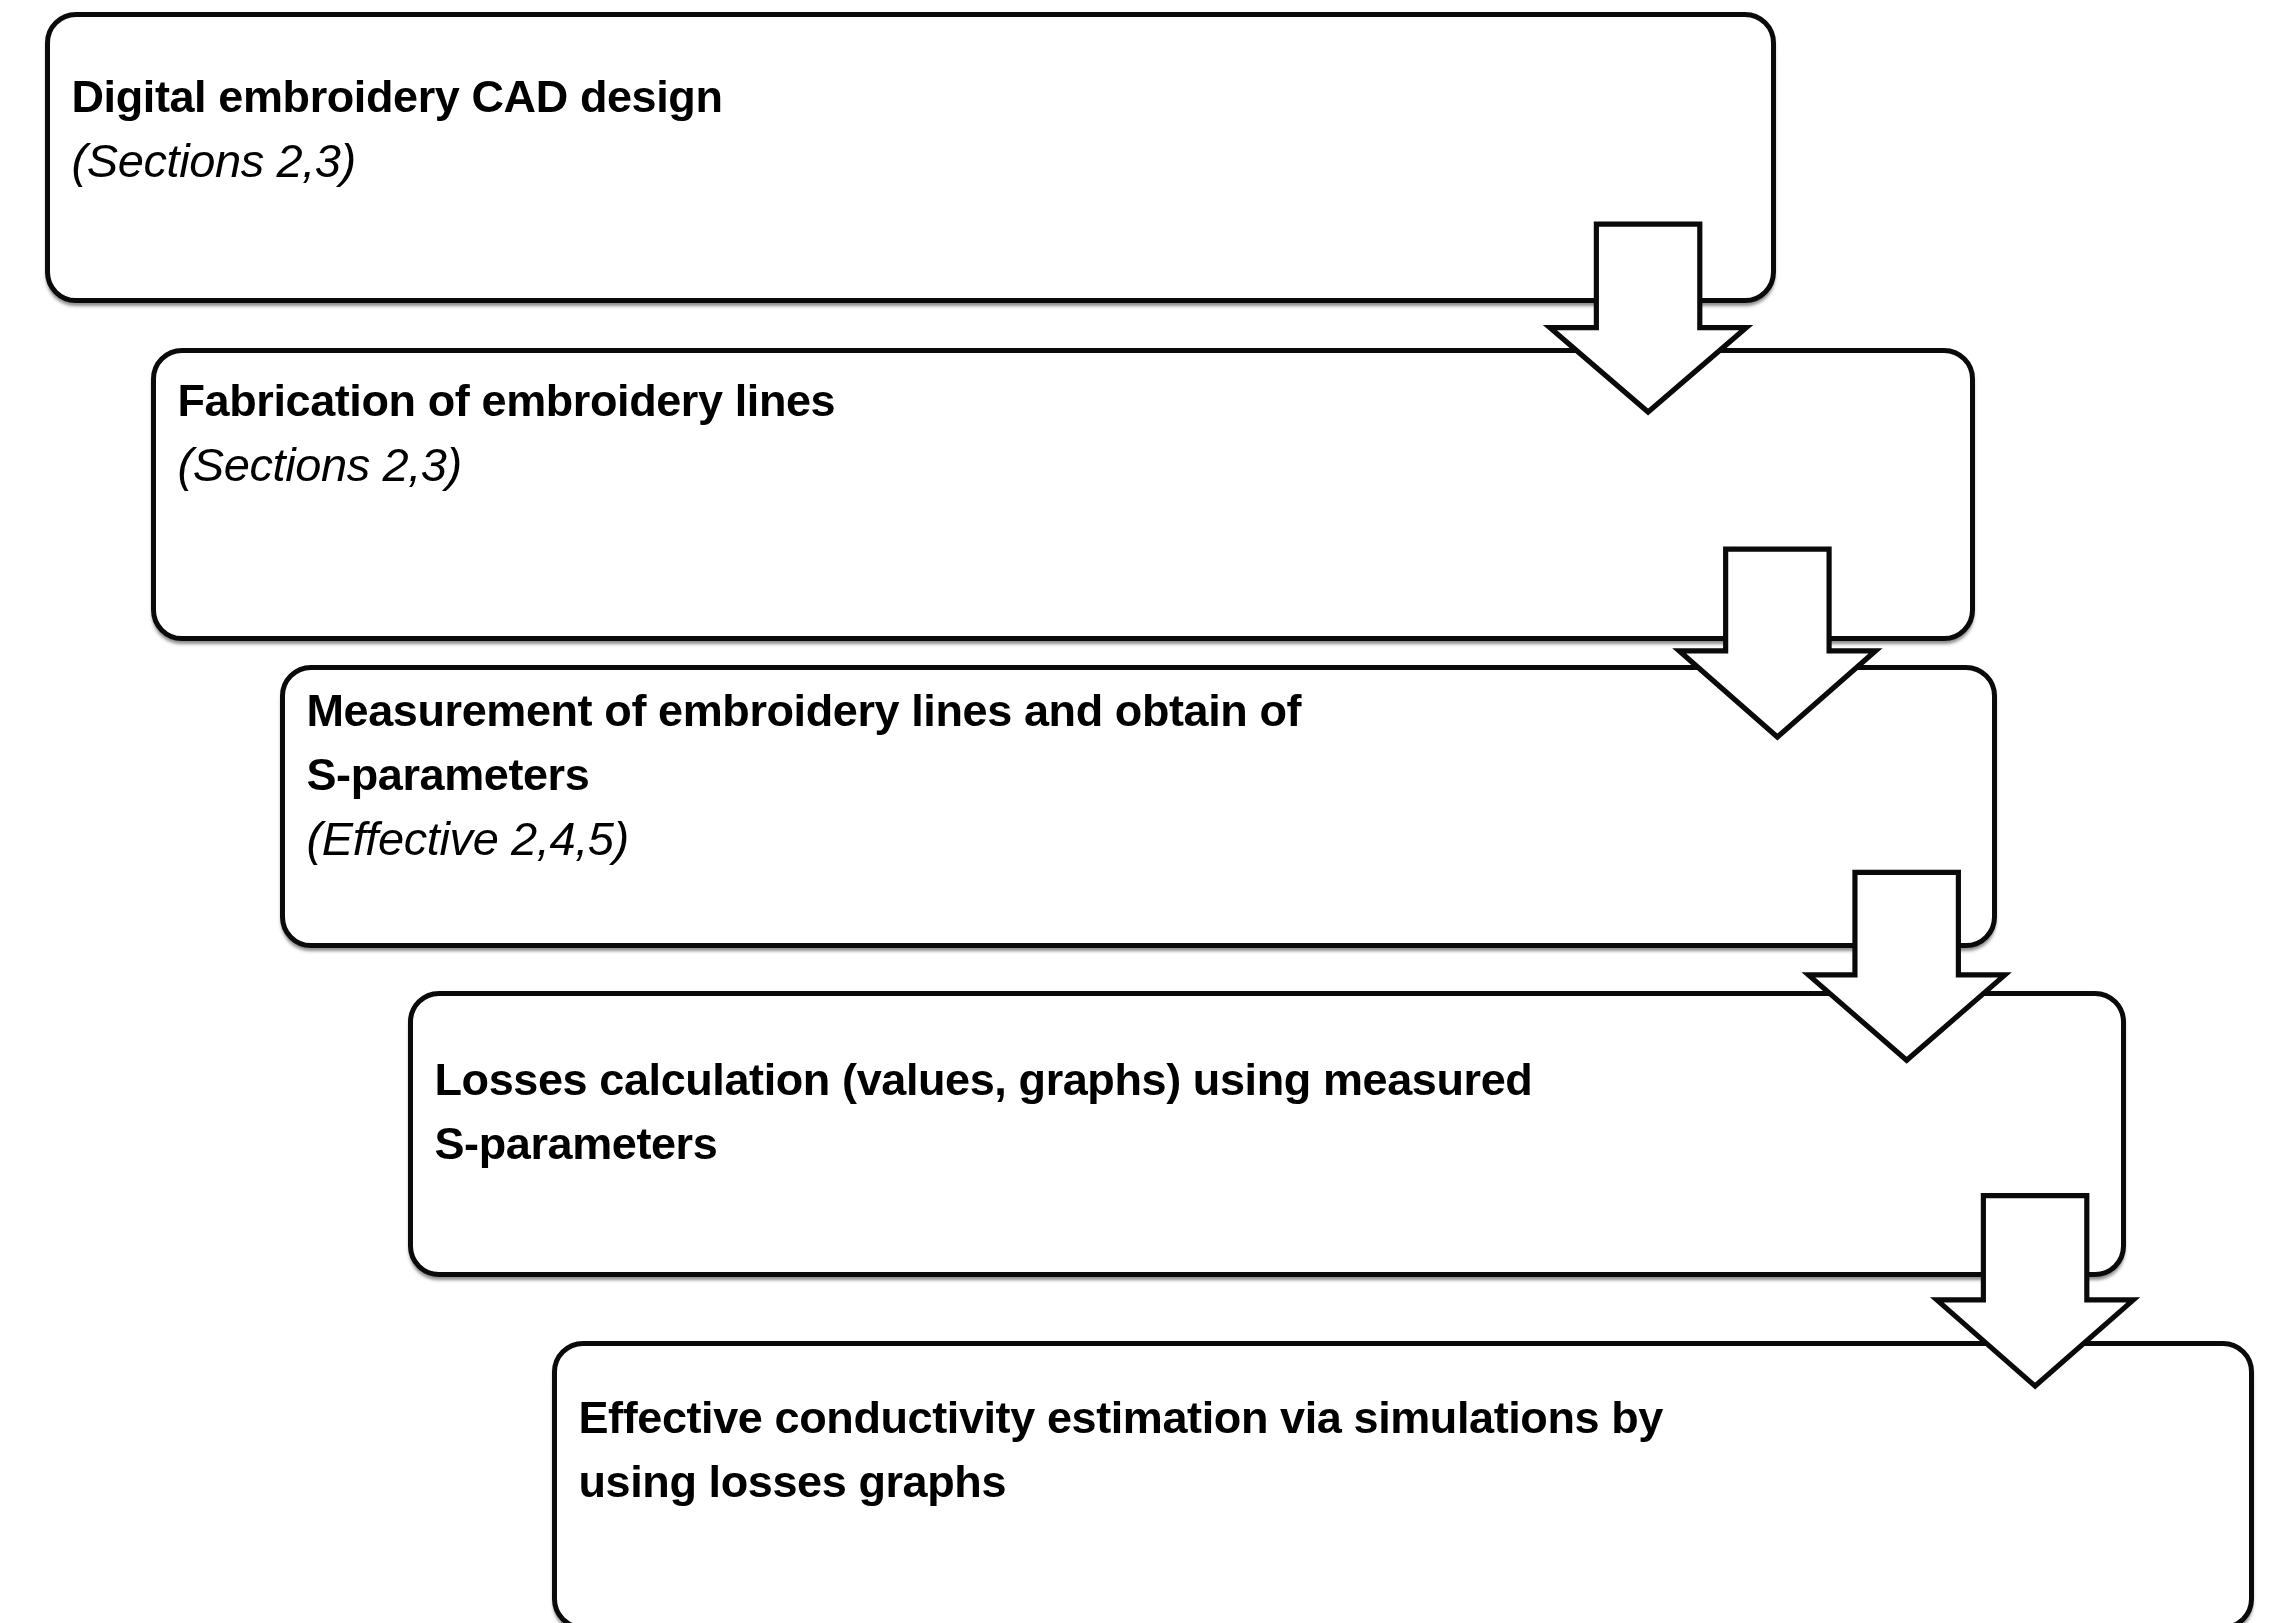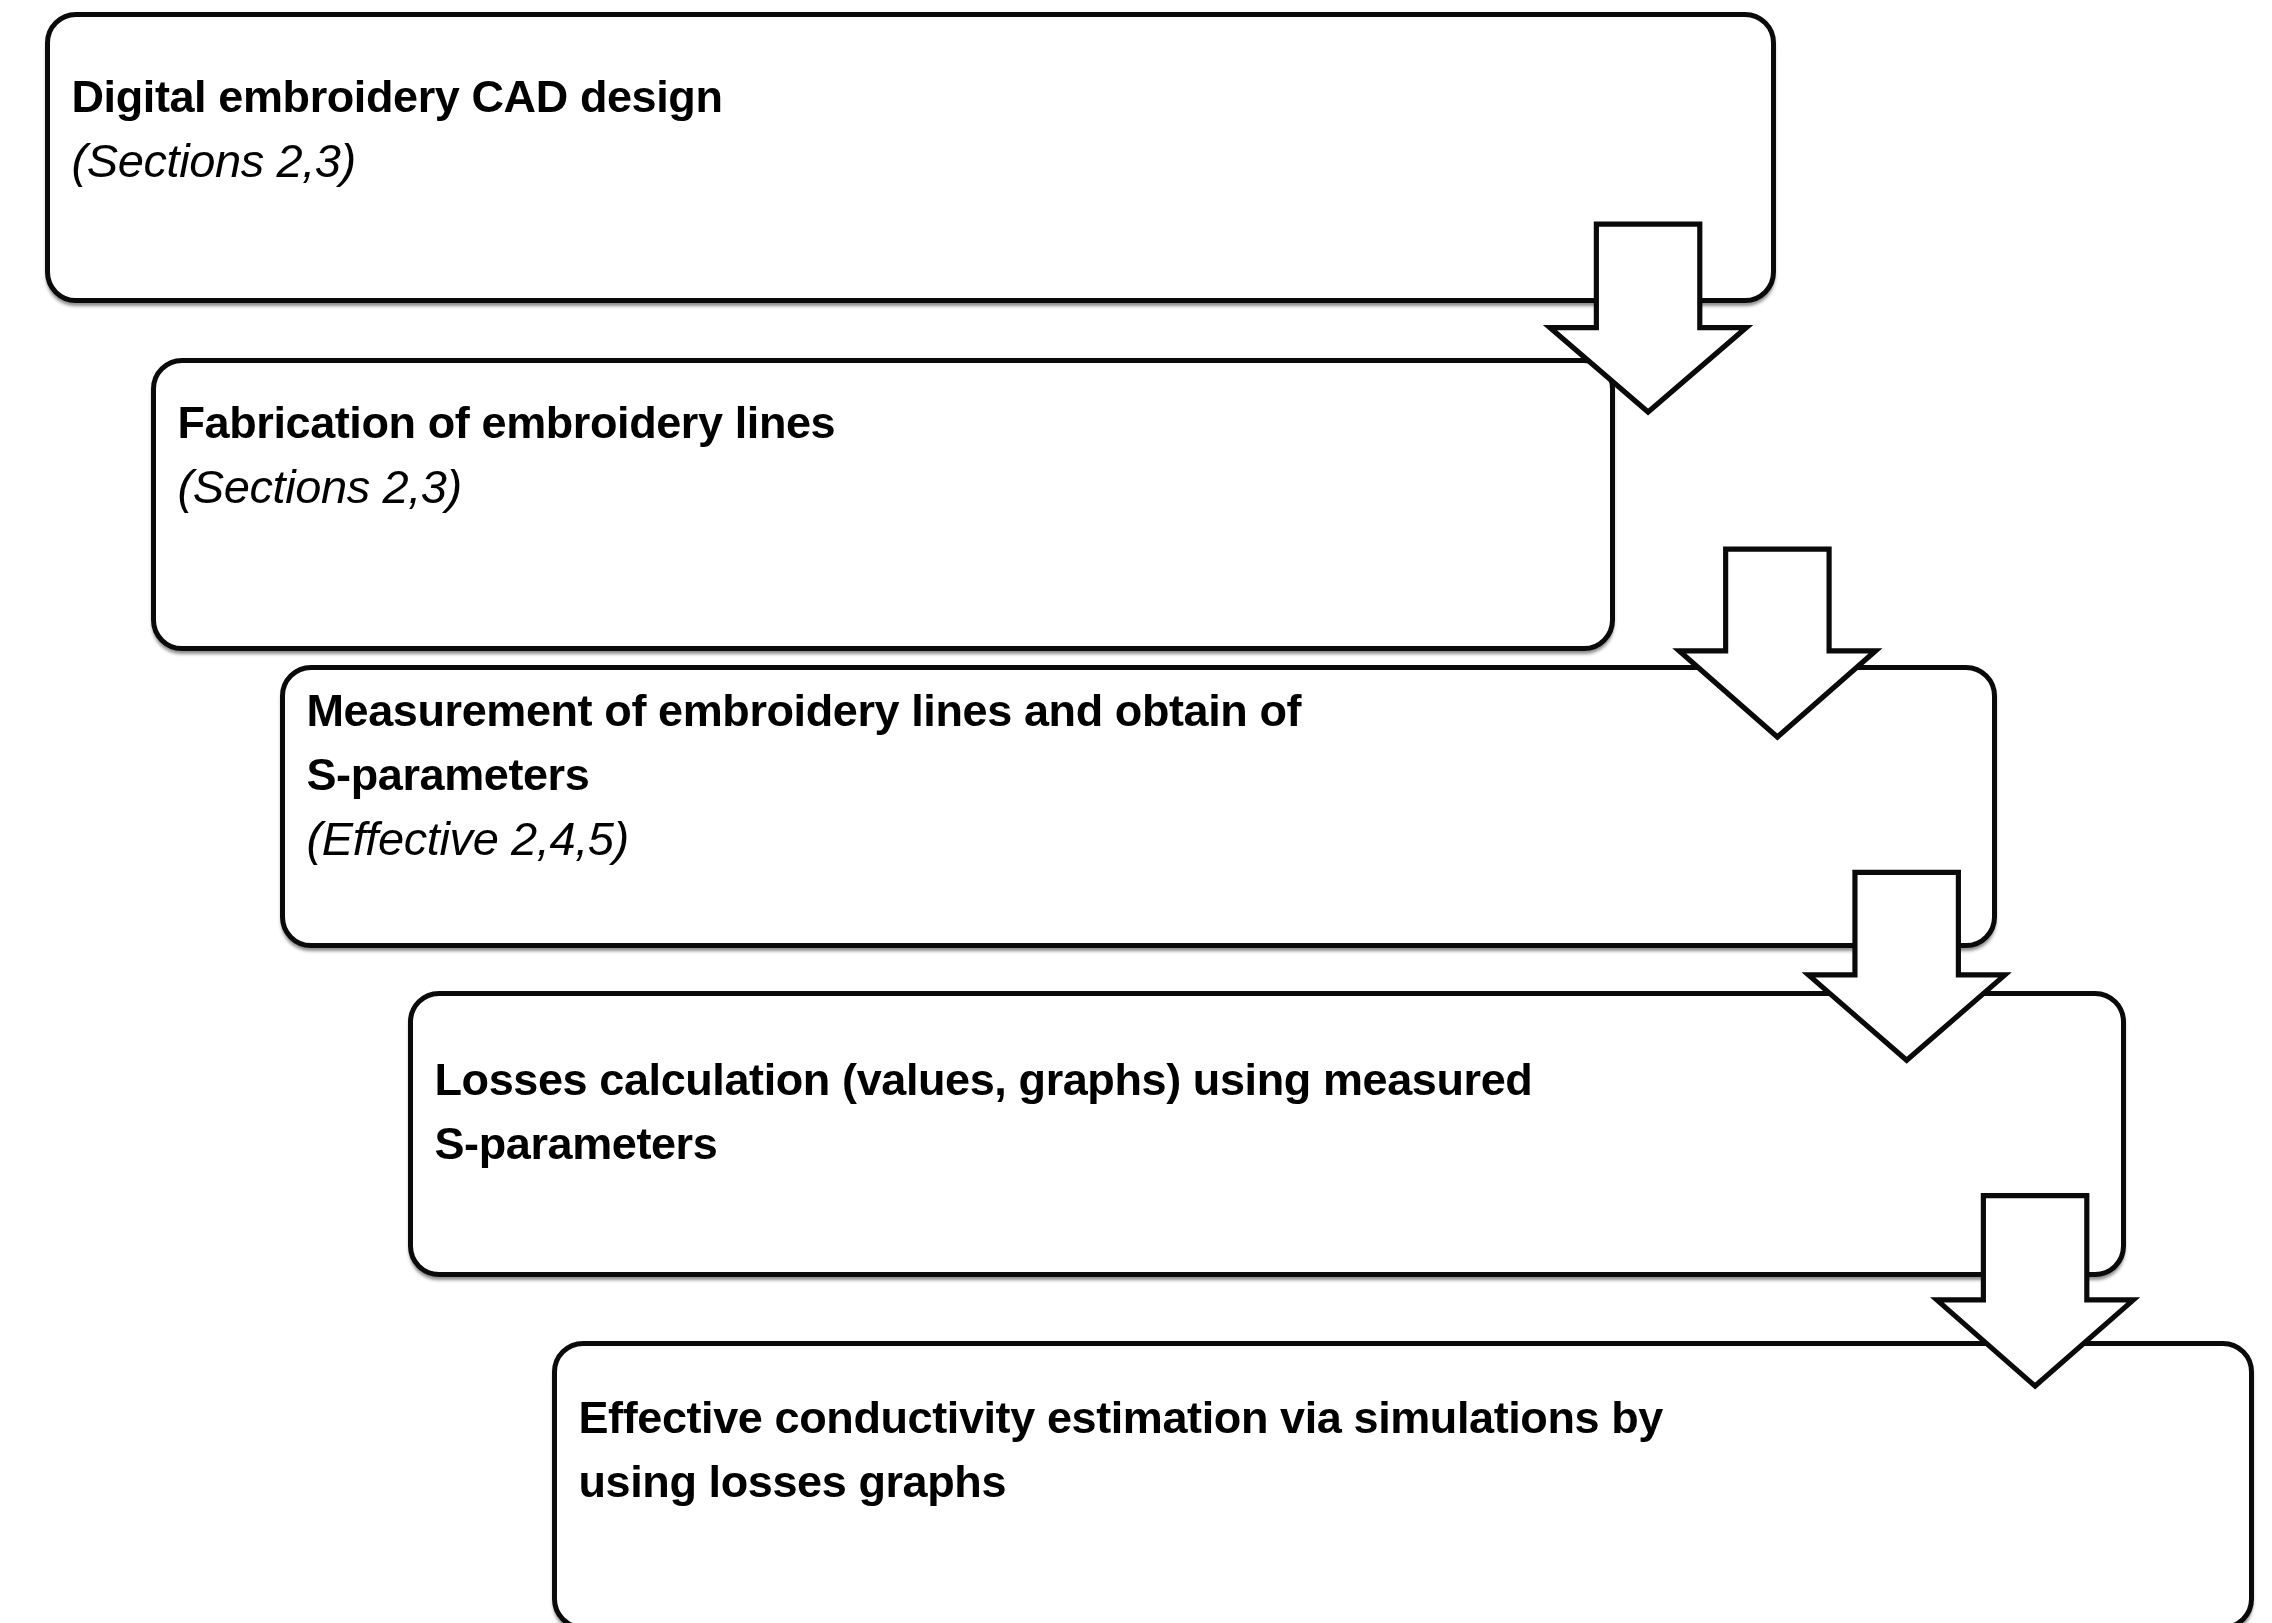--- a/index.html
+++ b/index.html
@@ -35,21 +35,21 @@
   }
   .box-sections {
     font-style: italic;
     font-weight: 400;
     font-size: 47px;
     line-height: 64px;
     letter-spacing: -0.4px;
     white-space: pre-line;
   }
   #box1 { left: 19px;  top: 12px;   width: 1731px; height: 291px; padding-top: 48px; margin-left: 26px; }
-  #box2 { left: 151px; top: 358px;  width: 1464px; height: 293px; padding-top: 28px; }
+  #box2 { left: 151px; top: 348px;  width: 1824px; height: 293px; padding-top: 16px; }
   #box3 { left: 280px; top: 665px;  width: 1717px; height: 283px; padding-top: 8.6px; }
   #box4 { left: 408px; top: 991px; width: 1718px; height: 286px; padding-top: 52px; }
   #box5 { left: 552px; top: 1316px; width: 1702px; height: 289px; padding-top: 40px; margin-top: 25px; }
   .arrow-layer {
     position: absolute;
     left: 0;
     top: 0;
     width: 2273px;
     height: 1624px;
     pointer-events: none;

